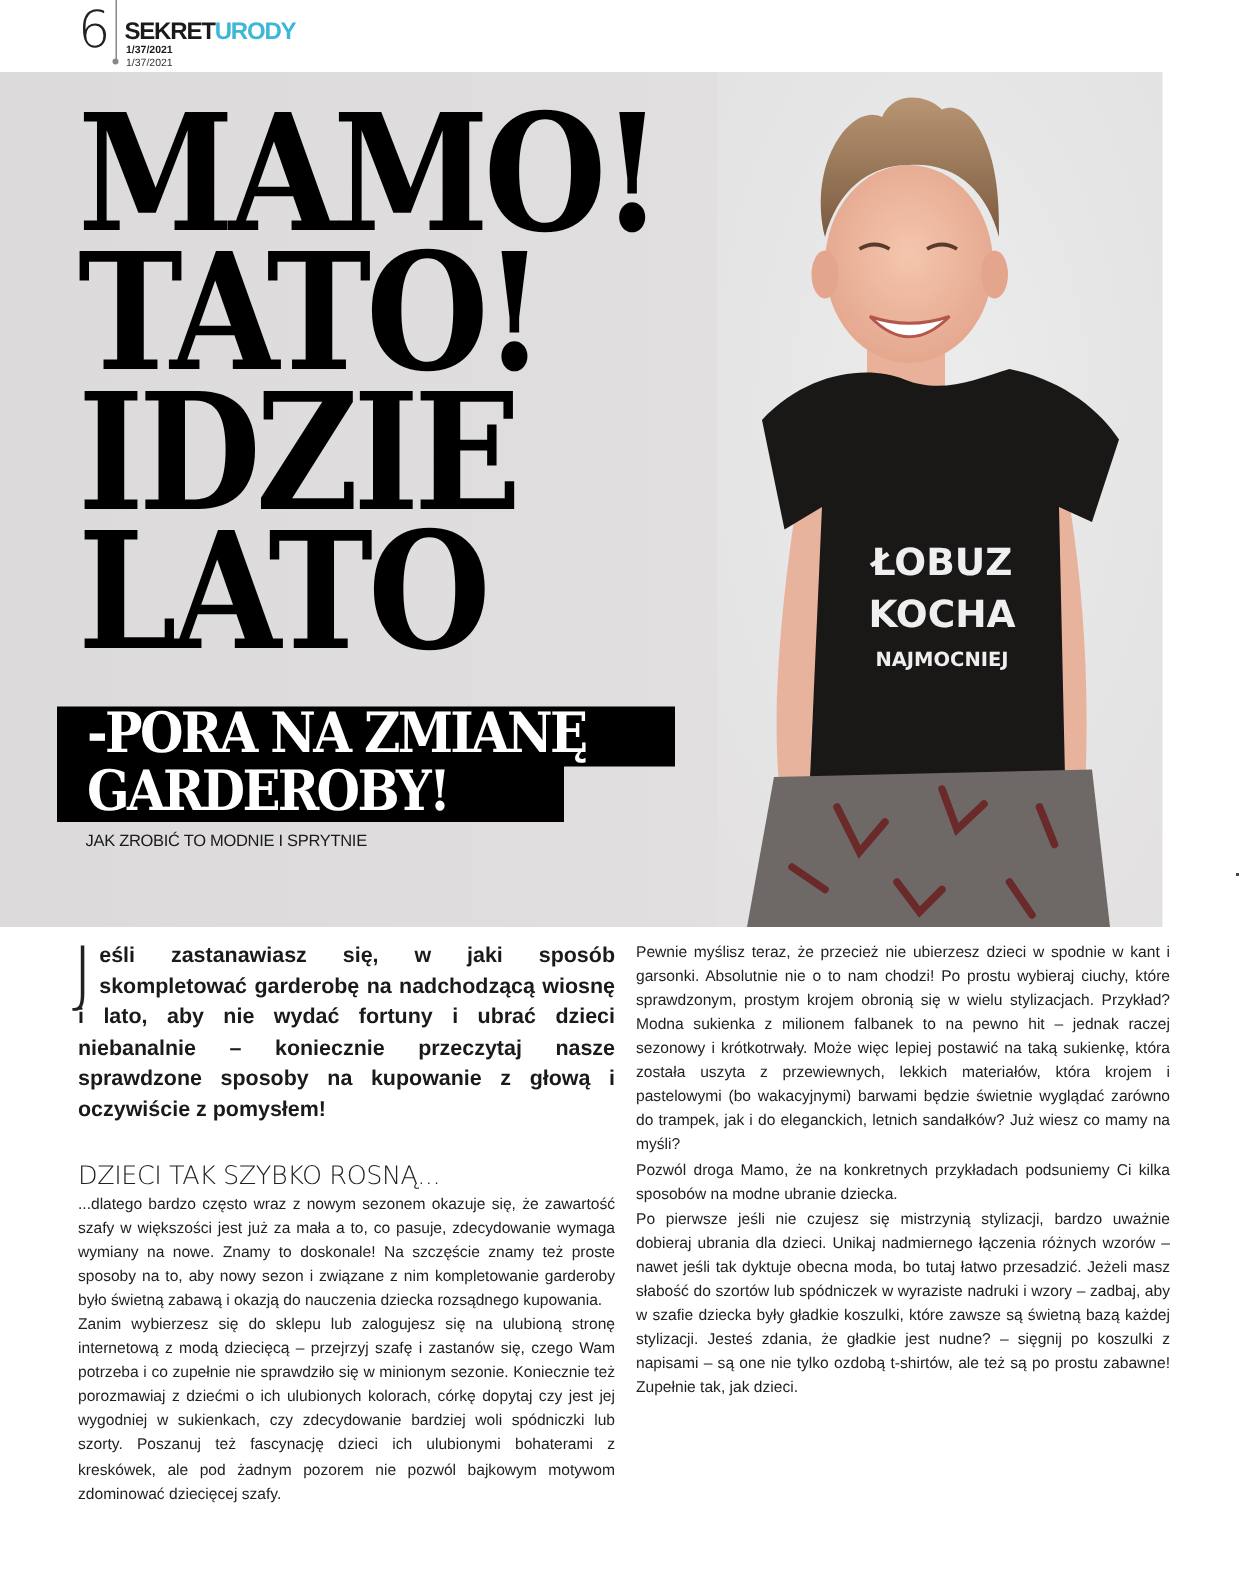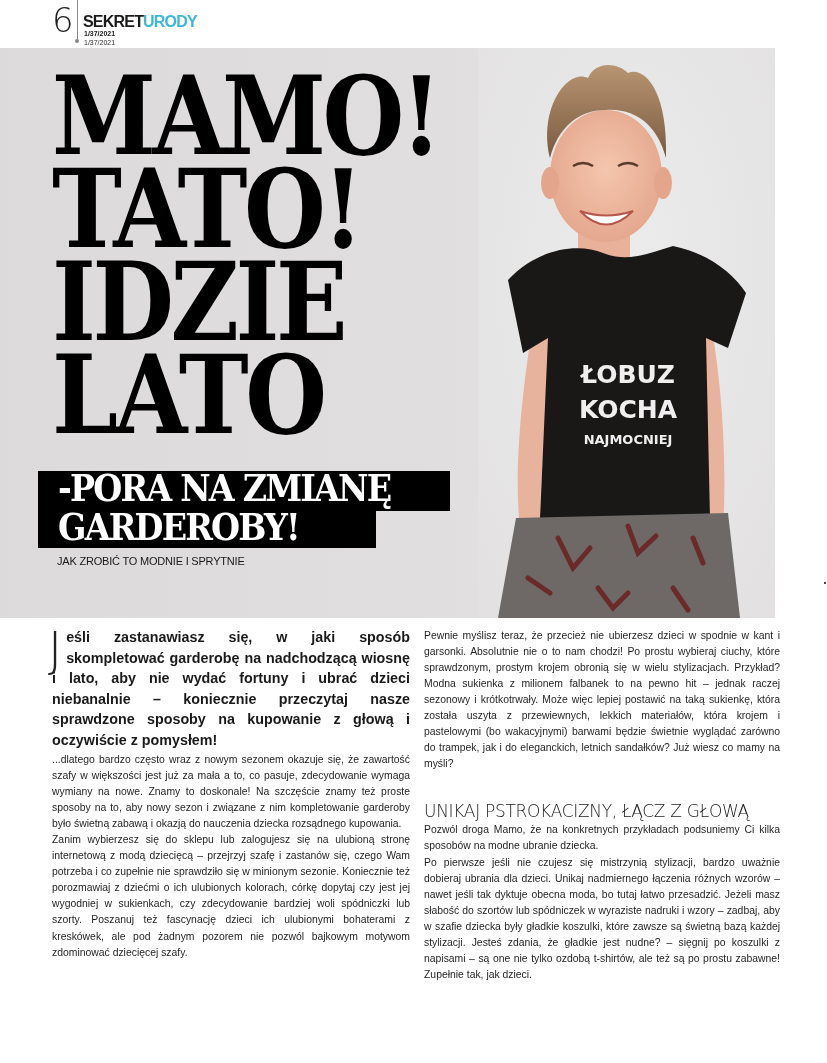--- a/index.html
+++ b/index.html
@@ -142,24 +142,24 @@
 
   <div class="deck" style="top:504px;">
     <div>JAK ZROBIĆ TO MODNIE I SPRYTNIE</div>
   </div>
 </div>
 
 <div class="col col-left">
   <p class="lead">
     <span class="dropcap">J</span><span>eśli zastanawiasz się, w jaki sposób skompletować garderobę na nadchodzącą wiosnę i lato, aby nie wydać fortuny i ubrać dzieci niebanalnie – koniecznie przeczytaj nasze sprawdzone sposoby na kupowanie z głową i oczywiście z pomysłem!</span>
   </p>
+  <h3 class="sec-title s1-title">DZIECI TAK SZYBKO ROSNĄ...</h3>
   <p class="para s1-body">...dlatego bardzo często wraz z nowym sezonem okazuje się, że zawartość szafy w większości jest już za mała a to, co pasuje, zdecydowanie wymaga wymiany na nowe. Znamy to doskonale! Na szczęście znamy też proste sposoby na to, aby nowy sezon i związane z nim kompletowanie garderoby było świetną zabawą i okazją do nauczenia dziecka rozsądnego kupowania.</p>
   <p class="para">Zanim wybierzesz się do sklepu lub zalogujesz się na ulubioną stronę internetową z modą dziecięcą – przejrzyj szafę i zastanów się, czego Wam potrzeba i co zupełnie nie sprawdziło się w minionym sezonie. Koniecznie też porozmawiaj z dziećmi o ich ulubionych kolorach, córkę dopytaj czy jest jej wygodniej w sukienkach, czy zdecydowanie bardziej woli spódniczki lub szorty. Poszanuj też fascynację dzieci ich ulubionymi bohaterami z kreskówek, ale pod żadnym pozorem nie pozwól bajkowym motywom zdominować dziecięcej szafy.</p>
 </div>
 
 <div class="col col-right">
   <p class="para r-body1">Pewnie myślisz teraz, że przecież nie ubierzesz dzieci w spodnie w kant i garsonki. Absolutnie nie o to nam chodzi! Po prostu wybieraj ciuchy, które sprawdzonym, prostym krojem obronią się w wielu stylizacjach. Przykład? Modna sukienka z milionem falbanek to na pewno hit – jednak raczej sezonowy i krótkotrwały. Może więc lepiej postawić na taką sukienkę, która została uszyta z przewiewnych, lekkich materiałów, która krojem i pastelowymi (bo wakacyjnymi) barwami będzie świetnie wyglądać zarówno do trampek, jak i do eleganckich, letnich sandałków? Już wiesz co mamy na myśli?</p>
-  <h3 class="sec-title r-title2">UNIKAJ PSTROKACIZNY, ŁĄCZ Z GŁOWĄ</h3>
   <p class="para r-body2">Pozwól droga Mamo, że na konkretnych przykładach podsuniemy Ci kilka sposobów na modne ubranie dziecka.</p>
   <p class="para">Po pierwsze jeśli nie czujesz się mistrzynią stylizacji, bardzo uważnie dobieraj ubrania dla dzieci. Unikaj nadmiernego łączenia różnych wzorów – nawet jeśli tak dyktuje obecna moda, bo tutaj łatwo przesadzić. Jeżeli masz słabość do szortów lub spódniczek w wyraziste nadruki i wzory – zadbaj, aby w szafie dziecka były gładkie koszulki, które zawsze są świetną bazą każdej stylizacji. Jesteś zdania, że gładkie jest nudne? – sięgnij po koszulki z napisami – są one nie tylko ozdobą t-shirtów, ale też są po prostu zabawne! Zupełnie tak, jak dzieci.</p>
 </div>
 
 <div class="stray"></div>
 
 </body></html>

